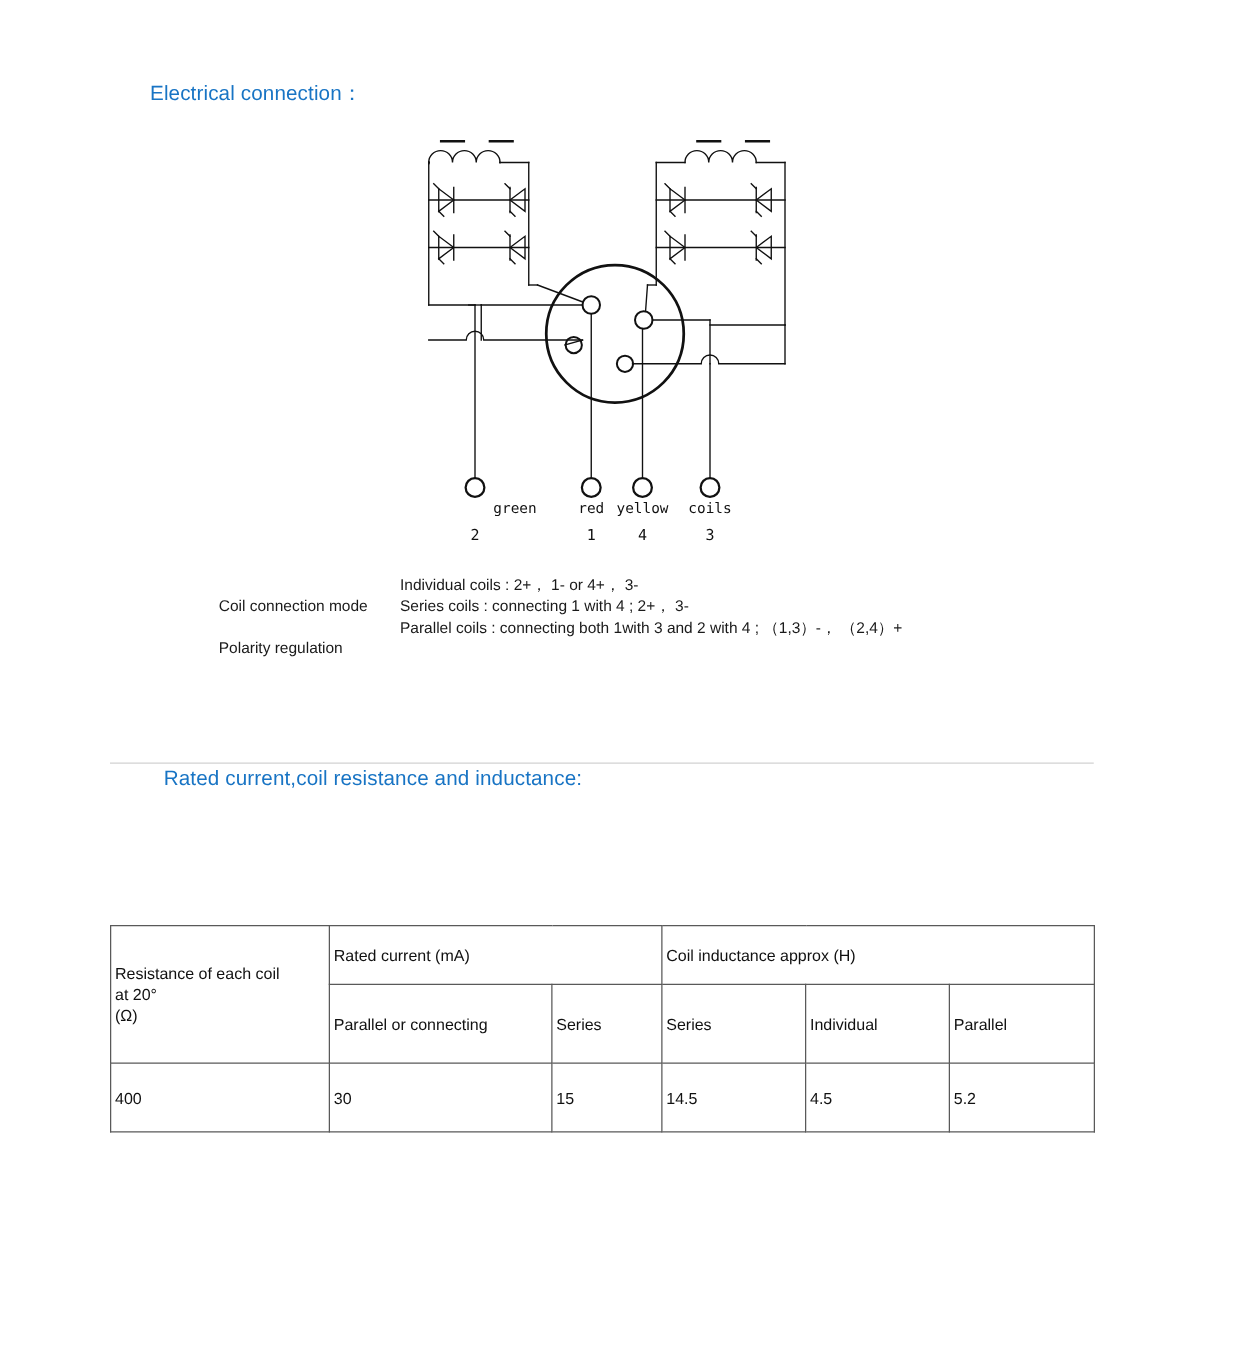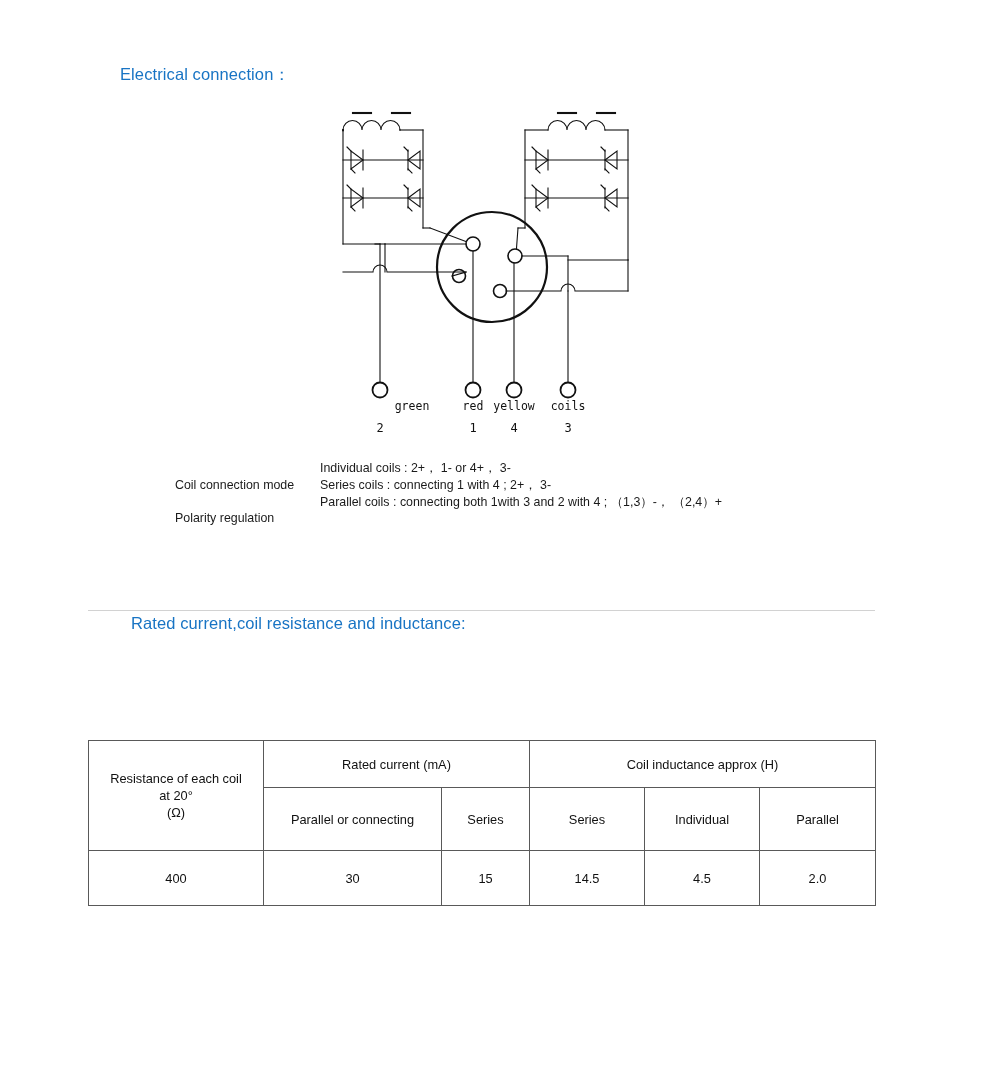--- a/index.html
+++ b/index.html
@@ -96,21 +96,20 @@
     left: 88px;
     top: 740px;
     width: 787px;
     border-collapse: collapse;
     table-layout: fixed;
     font-size: 12.8px;
     color: #111;
   }
   #spec-table td {
     border: 1px solid #595959;
-    text-align: center;
     vertical-align: middle;
     padding: 4px 3px;
     line-height: 17px;
   }
   .th-tall   { height: 92px; }
   .th-top    { height: 38px; }
   .th-bottom { height: 54px; }
   .td-value  { height: 46px; }
 </style>
 </head>
@@ -305,16 +304,16 @@
       <td class="th-bottom">Series</td>
       <td class="th-bottom">Individual</td>
       <td class="th-bottom">Parallel</td>
     </tr>
     <tr>
       <td class="td-value">400</td>
       <td class="td-value">30</td>
       <td class="td-value">15</td>
       <td class="td-value">14.5</td>
       <td class="td-value">4.5</td>
-      <td class="td-value">2.0</td>
+      <td class="td-value">5.2</td>
     </tr>
   </tbody>
 </table>
 
 </body></html>

